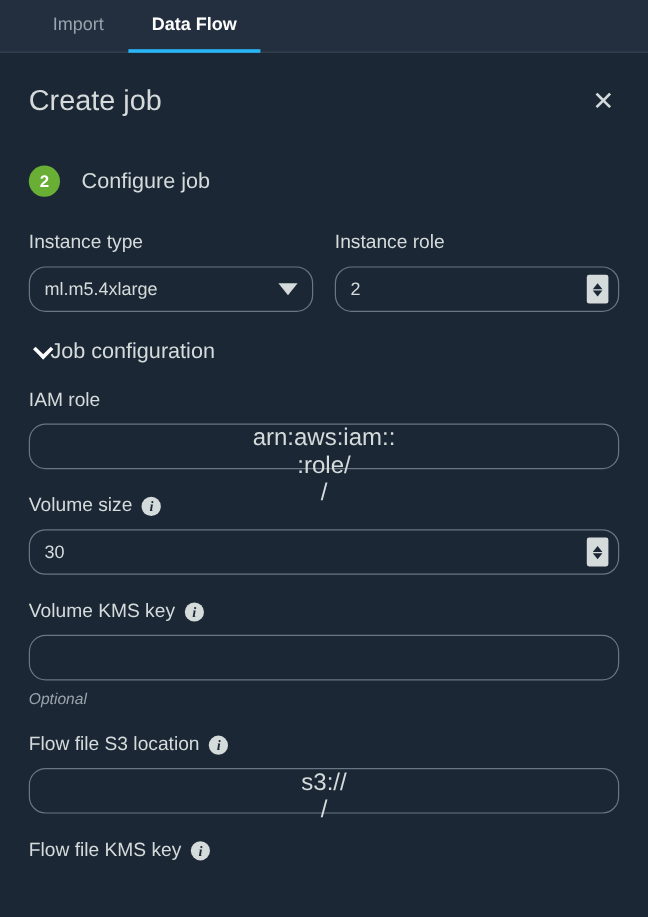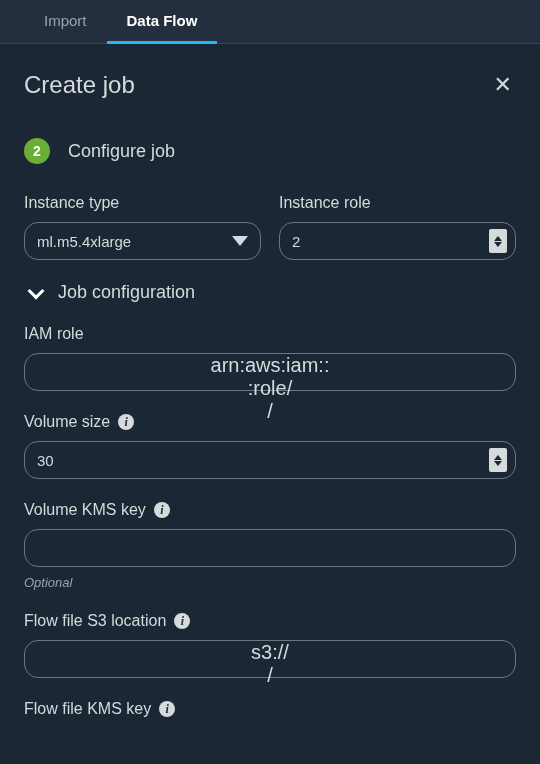--- a/index.html
+++ b/index.html
@@ -152,21 +152,20 @@
     width: 0; height: 0;
     border-left: 4px solid transparent;
     border-right: 4px solid transparent;
   }
   .spinner-btns .up { border-bottom: 5px solid #1b2735; }
   .spinner-btns .down { border-top: 5px solid #1b2735; }
   
   .section-header {
     display: flex;
     align-items: center;
-    gap: 16px;
     margin-bottom: 22px;
     cursor: pointer;
   }
   .chevron-down {
     width: 12px; height: 12px;
     border-right: 3px solid #fff;
     border-bottom: 3px solid #fff;
     transform: rotate(45deg);
     margin-left: 6px;
     margin-top: -4px;

